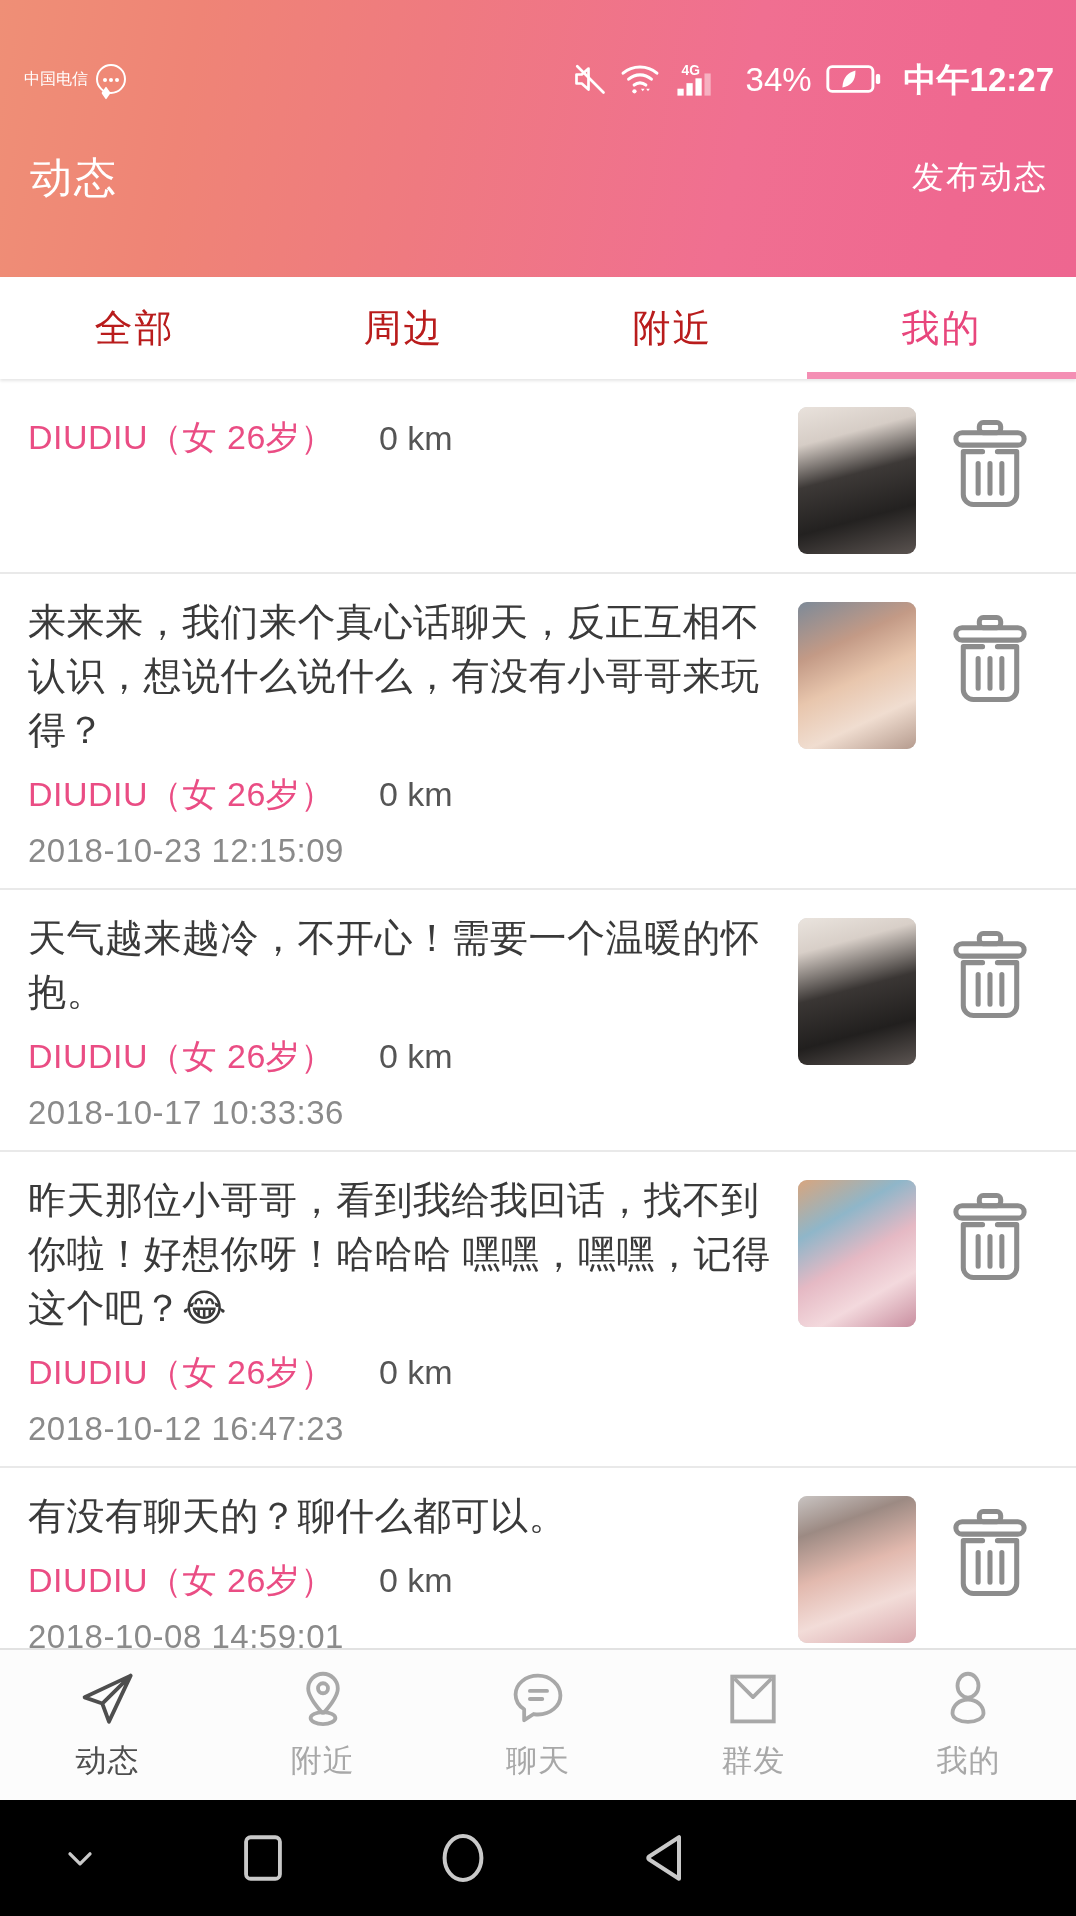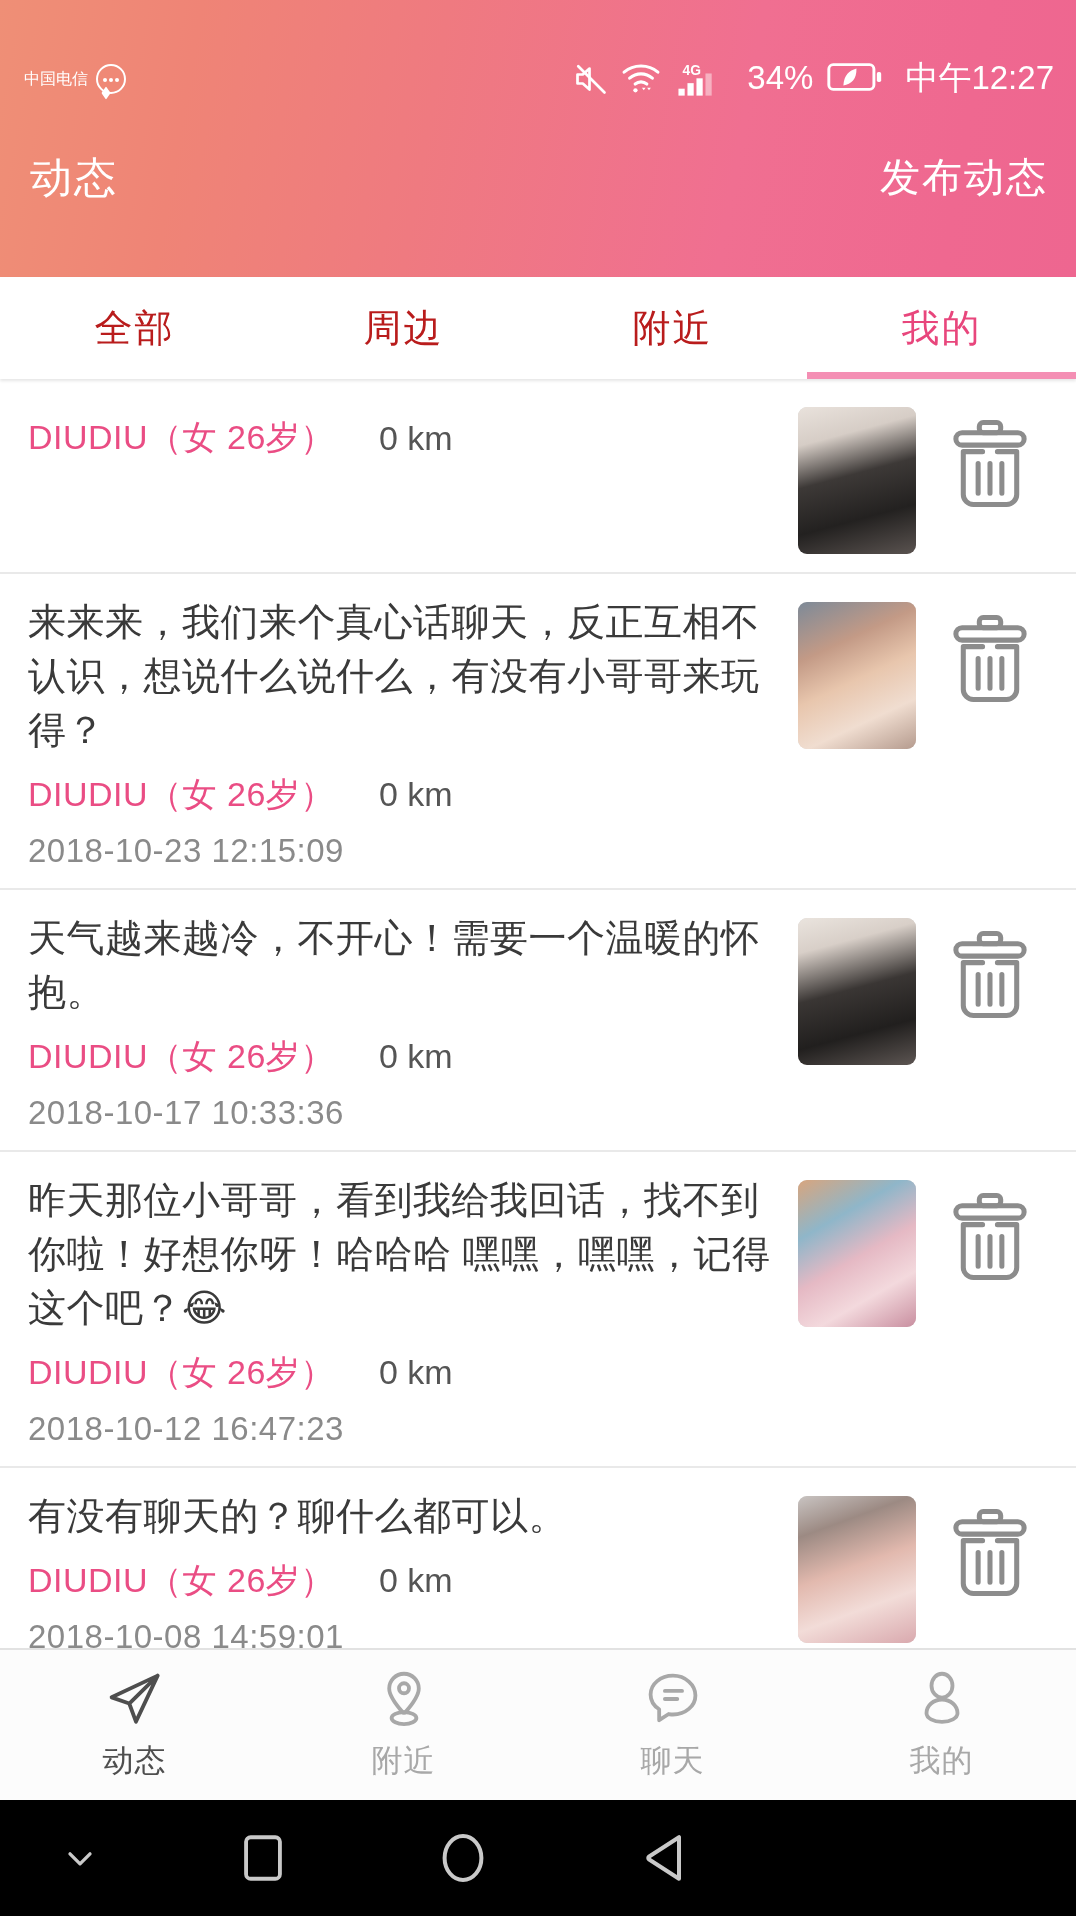--- a/index.html
+++ b/index.html
@@ -33,32 +33,32 @@
   }
   .carrier-badge::before{
     content:""; position:absolute; left:5px; top:12px; width:4px; height:4px;
     border-radius:50%; background:#fff; box-shadow:6px 0 0 #fff, 12px 0 0 #fff;
   }
   .carrier-badge::after{
     content:""; position:absolute; left:4px; bottom:-5px; width:8px; height:8px;
     background:#fff; transform:rotate(45deg) skew(10deg,10deg); border-radius:1px;
   }
   .status-spacer{ flex:1 1 auto; }
-  .status-right { display:flex; align-items:flex-start; gap:12px; }
+  .status-right { display:flex; align-items:center; gap:12px; }
   .sicon { display:block; }
   .batt-pct { font-size:33px; line-height:1; margin:0 2px 0 4px; }
-  .clock { font-size:33px; line-height:1; margin-left:10px; white-space:nowrap; }
+  .clock { font-size:33px; line-height:1; margin-left:10px; white-space:nowrap;font-weight:bold; }
 
   .titlebar {
     height:135px;
     display:flex; align-items:center; justify-content:space-between;
     padding:0 28px 0 30px;
   }
   .title-text { color:#ffffff; font-size:42px; letter-spacing:2px; }
-  .publish-btn { color:#ffffff; font-size:40px; letter-spacing:2px; cursor:pointer;font-family:Liberation Serif, serif; }
+  .publish-btn { color:#ffffff; font-size:32px; letter-spacing:2px; cursor:pointer;font-family:Liberation Serif, serif; }
 
   
   .tabs {
     flex:0 0 auto;
     height:102px;
     background:#ffffff;
     display:flex;
     position:relative;
     box-shadow:0 2px 3px rgba(0,0,0,.10);
     z-index:3;
@@ -360,20 +360,27 @@
     </div>
 
     <div class="navitem">
       <svg width="62" height="62" viewBox="0 0 26 26" fill="none">
         <path d="M13 3.2c-5.2 0-9.4 3.5-9.4 7.9 0 2.5 1.4 4.8 3.6 6.2v4.6l4-2.6c.6.1 1.2.2 1.8.2 5.2 0 9.4-3.6 9.4-8s-4.2-8.3-9.4-8.3z" stroke="#a8a8a8" stroke-width="1.6" stroke-linejoin="round"></path>
         <path d="M9.6 9.6h7.2M9.6 13h5.2" stroke="#a8a8a8" stroke-width="1.6" stroke-linecap="round"></path>
       </svg>
       <span class="lbl">聊天</span>
     </div>
 
+    <div class="navitem">
+      <svg width="62" height="62" viewBox="0 0 26 26" fill="none">
+        <rect x="4.3" y="3.6" width="17.4" height="18.8" stroke="#a8a8a8" stroke-width="1.6"></rect>
+        <path d="M5.2 4.4 13 12.2l7.8-7.8" stroke="#a8a8a8" stroke-width="1.6" stroke-linejoin="round"></path>
+      </svg>
+      <span class="lbl">群发</span>
+    </div>
 
     <div class="navitem">
       <svg width="62" height="62" viewBox="0 0 26 26" fill="none">
         <ellipse cx="13" cy="7.4" rx="4.4" ry="5" stroke="#a8a8a8" stroke-width="1.6"></ellipse>
         <path d="M13 13.2c-3.6 0-6.5 2.6-6.5 5.8 0 2 2.9 3.6 6.5 3.6s6.5-1.6 6.5-3.6c0-3.2-2.9-5.8-6.5-5.8z" stroke="#a8a8a8" stroke-width="1.6"></path>
       </svg>
       <span class="lbl">我的</span>
     </div>
   </div>
 

